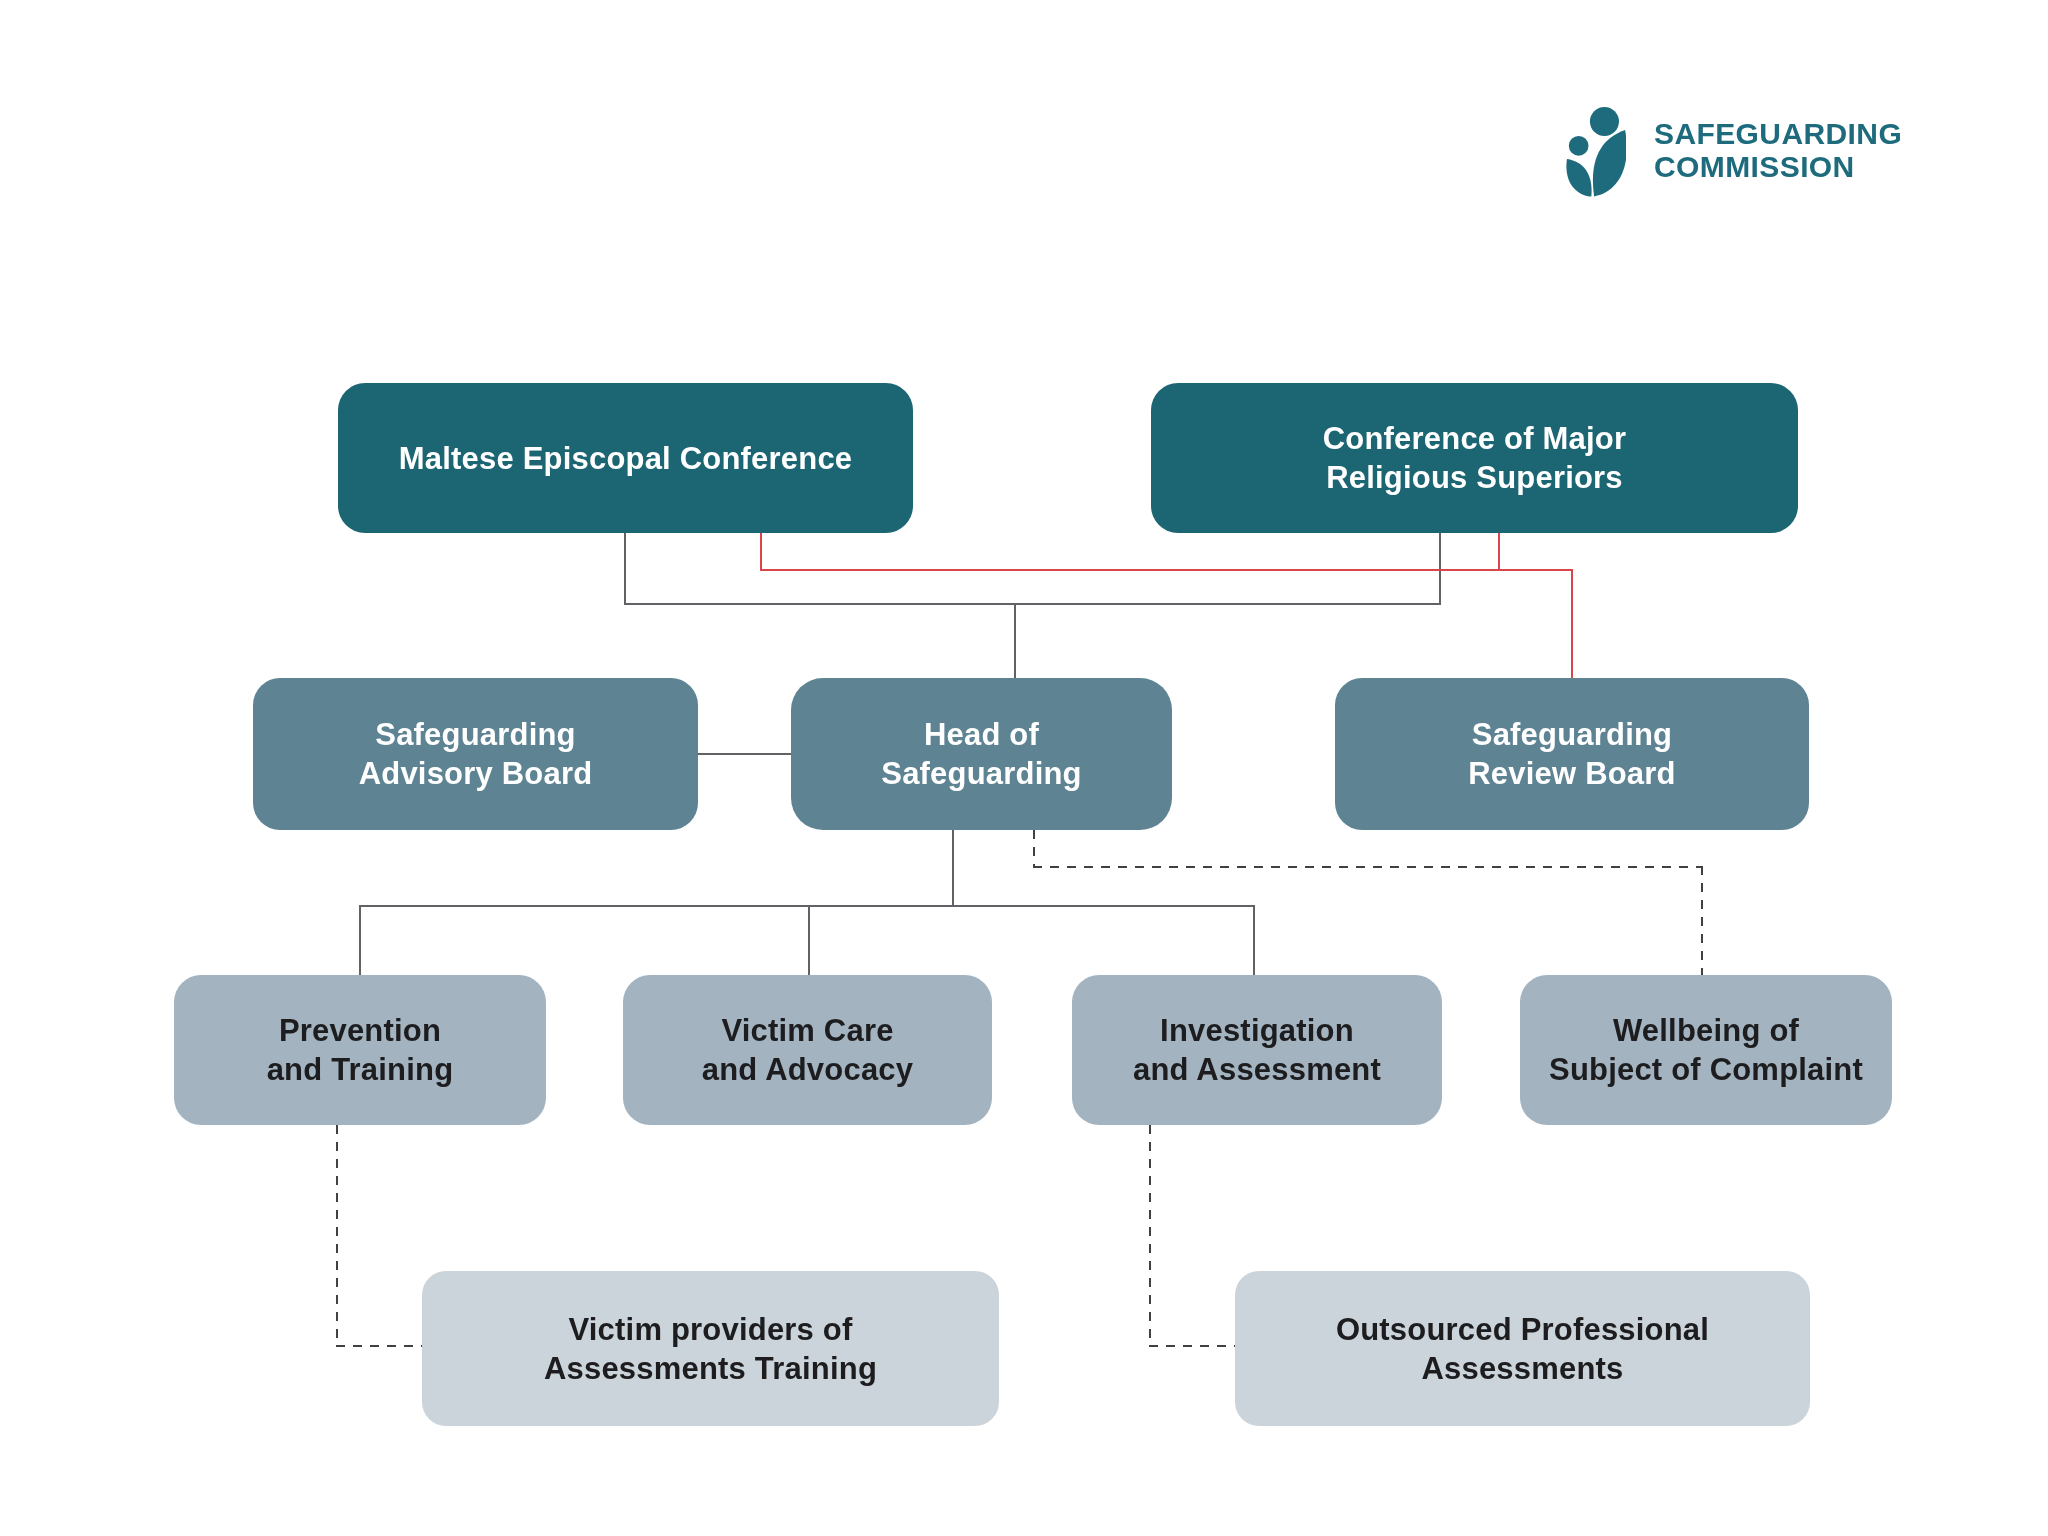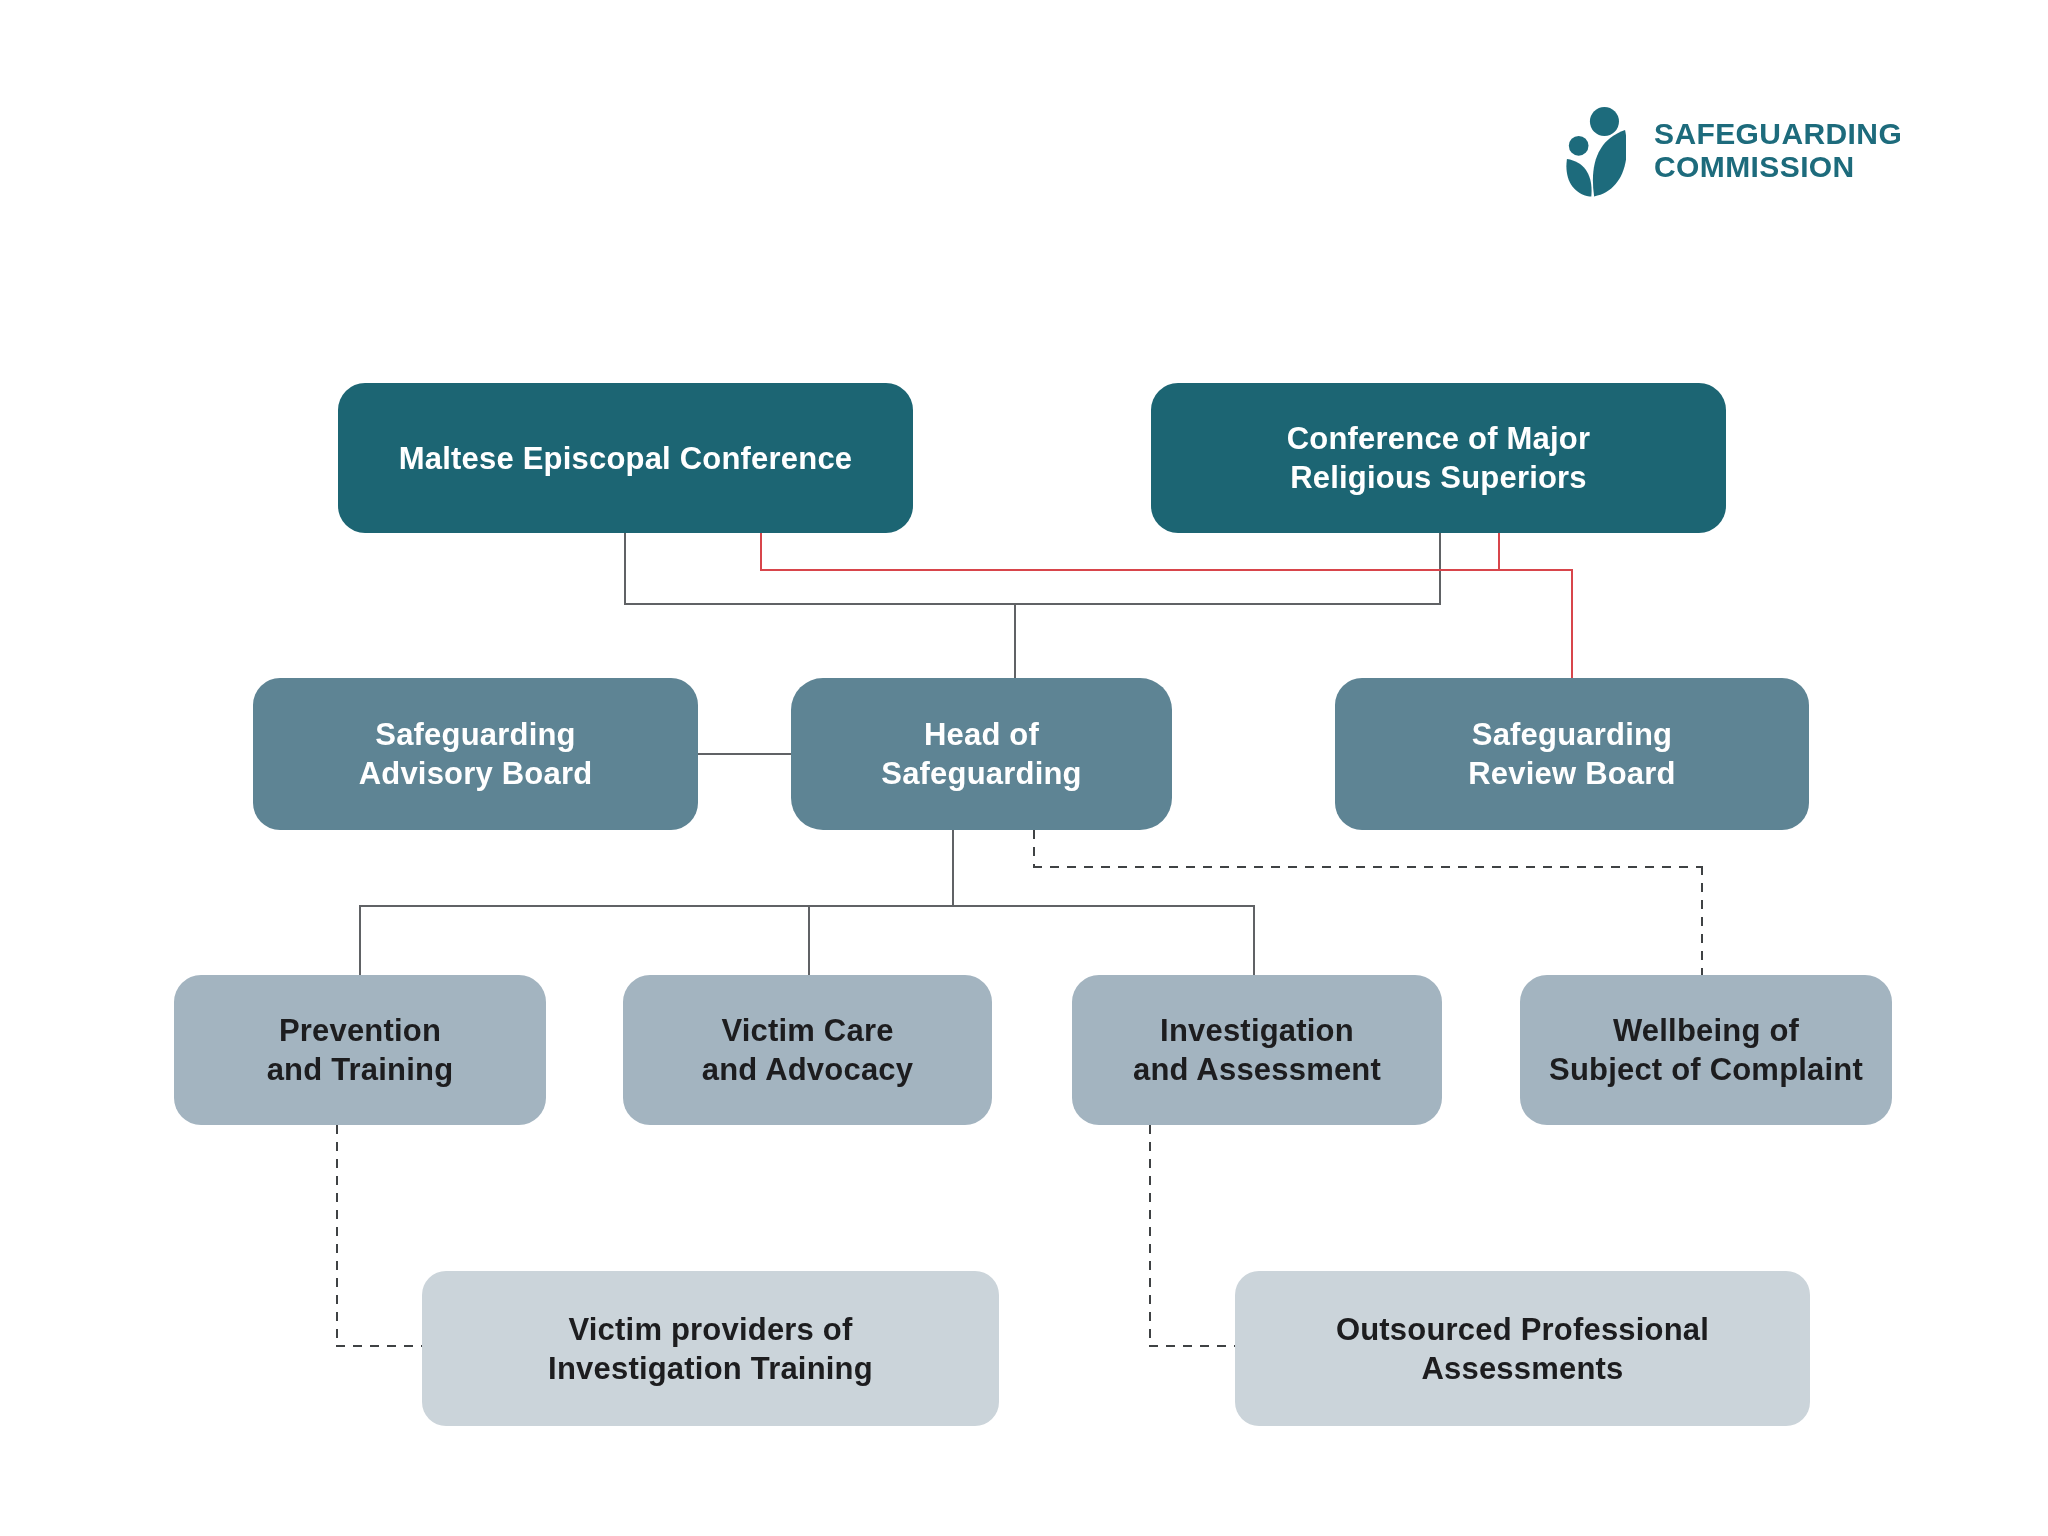--- a/index.html
+++ b/index.html
@@ -90,21 +90,21 @@
   <div class="line dash-h" style="left:1025px; top:866px;  width:670px;"></div>
   <div class="line dash-v" style="left:1693px; top:866px;  height:109px;"></div>
   <div class="line dash-v" style="left:328px;  top:1125px; height:221px;"></div>
   <div class="line dash-h" style="left:328px;  top:1345px; width:86px;"></div>
   <div class="line dash-v" style="left:1141px; top:1125px; height:221px;"></div>
   <div class="line dash-h" style="left:1141px; top:1345px; width:86px;"></div>
 
   <div class="node tier1" style="left:330px; top:383px; width:575px; height:150px;">
     <div>Maltese Episcopal Conference</div>
   </div>
-  <div class="node tier1" style="left:1143px; top:383px; width:575px; height:150px;align-items:center;">
+  <div class="node tier1" style="left:1143px; top:383px; width:647px; height:150px;align-items:center;">
     <div>Conference of Major</div>
     <div>Religious Superiors</div>
   </div>
 
   <div class="node tier2" style="left:245px; top:678px; width:445px; height:152px;">
     <div>Safeguarding</div>
     <div>Advisory Board</div>
   </div>
   <div class="node tier2" style="left:783px; top:678px; width:381px; height:152px;border-radius:32px;">
     <div>Head of</div>
@@ -127,20 +127,20 @@
     <div>Investigation</div>
     <div>and Assessment</div>
   </div>
   <div class="node tier3" style="left:1512px; top:975px; width:372px; height:150px;">
     <div>Wellbeing of</div>
     <div>Subject of Complaint</div>
   </div>
 
   <div class="node tier4" style="left:414px; top:1271px; width:577px; height:155px;">
     <div>Victim providers of</div>
-    <div>Investigation Training</div>
+    <div>Assessments Training</div>
   </div>
   <div class="node tier4" style="left:1227px; top:1271px; width:575px; height:155px;">
     <div>Outsourced Professional</div>
     <div>Assessments</div>
   </div>
 
 </div>
 
 </body></html>

